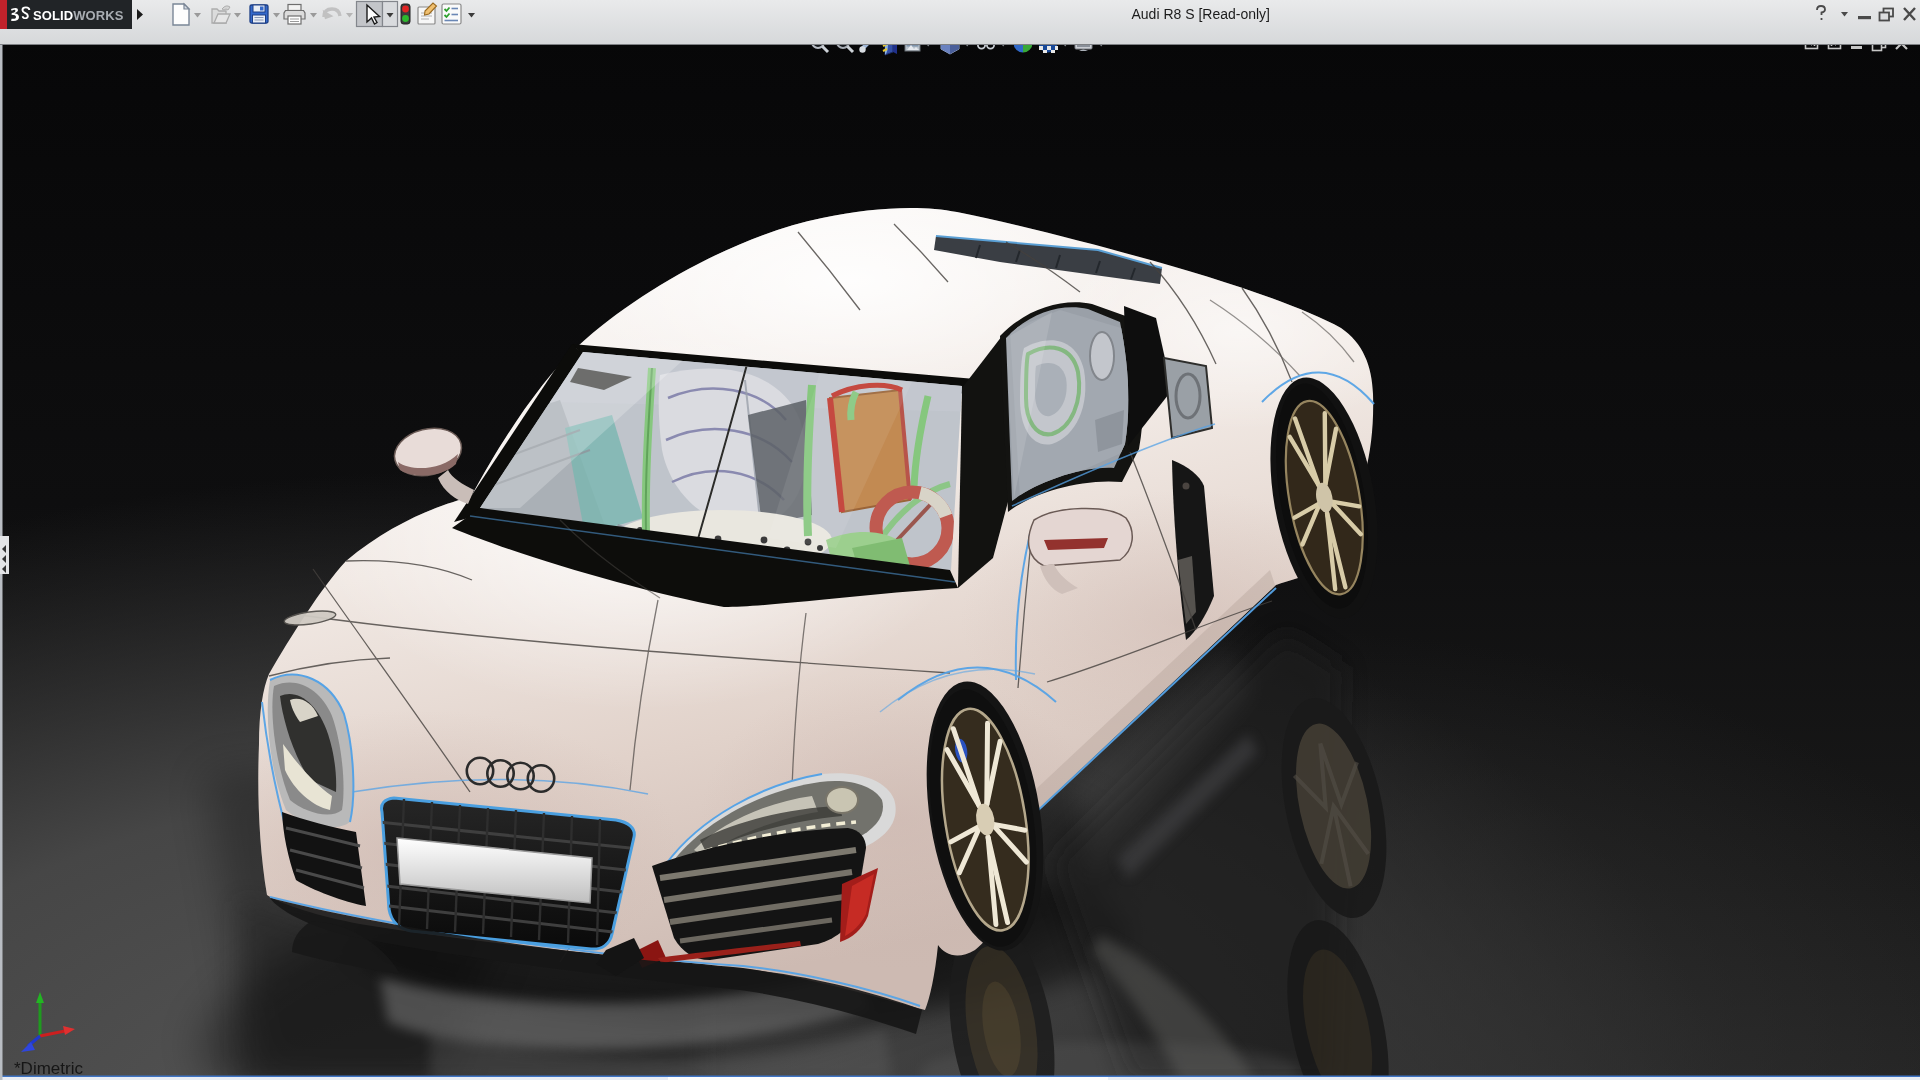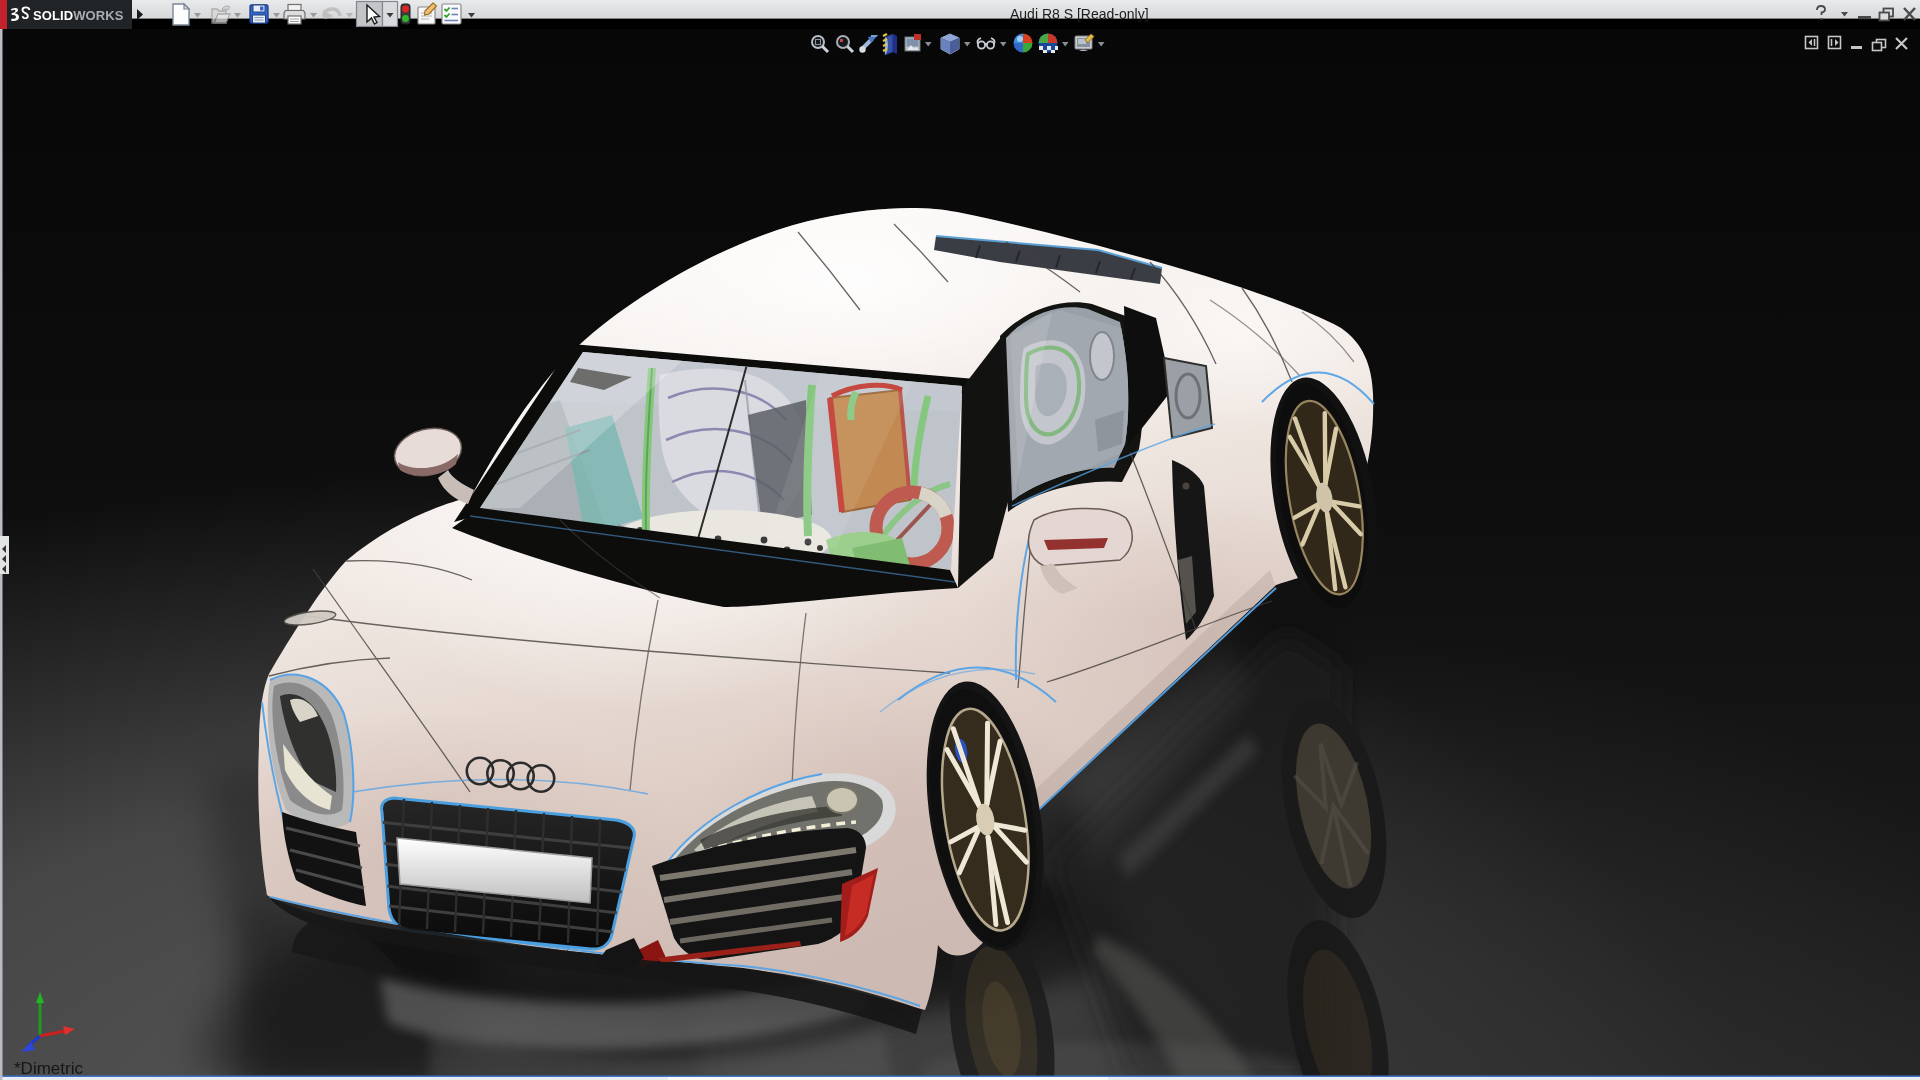--- a/index.html
+++ b/index.html
@@ -1,21 +1,21 @@
 <!DOCTYPE html>
 <html><head>
 <meta charset="utf-8">
 <style>
   html,body{margin:0;padding:0;width:1920px;height:1080px;overflow:hidden;background:#000;
     font-family:"Liberation Sans",sans-serif;}
-  #titlebar{position:absolute;left:0;top:0;width:1920px;height:19px;
+  #titlebar{position:absolute;left:0;top:0;width:1920px;height:45px;
     background:linear-gradient(#e9eaeb,#d6d8da);border-bottom:1px solid #7e8084;box-sizing:border-box;}
   #logo{position:absolute;left:0;top:0;width:132px;height:29px;background:#212427;}
   #redstrip{position:absolute;left:0;top:0;width:7px;height:29px;background:#c2222b;}
-  #title{position:absolute;left:1010px;top:6px;width:260px;text-align:left;color:#1c1c1c;font-size:14px;}
+  #title{position:absolute;left:1010px;top:6px;width:260px;text-align:right;color:#1c1c1c;font-size:14px;}
   #viewport{position:absolute;left:0;top:29px;width:1531px;height:1051px;}
   svg{display:block;}
 </style>
 </head>
 <body>
 
 <div id="viewport">
 <svg width="1920" height="1051" viewBox="0 29 1920 1051">
 <defs>
   <linearGradient id="bgv" x1="0" y1="0" x2="0" y2="1">

